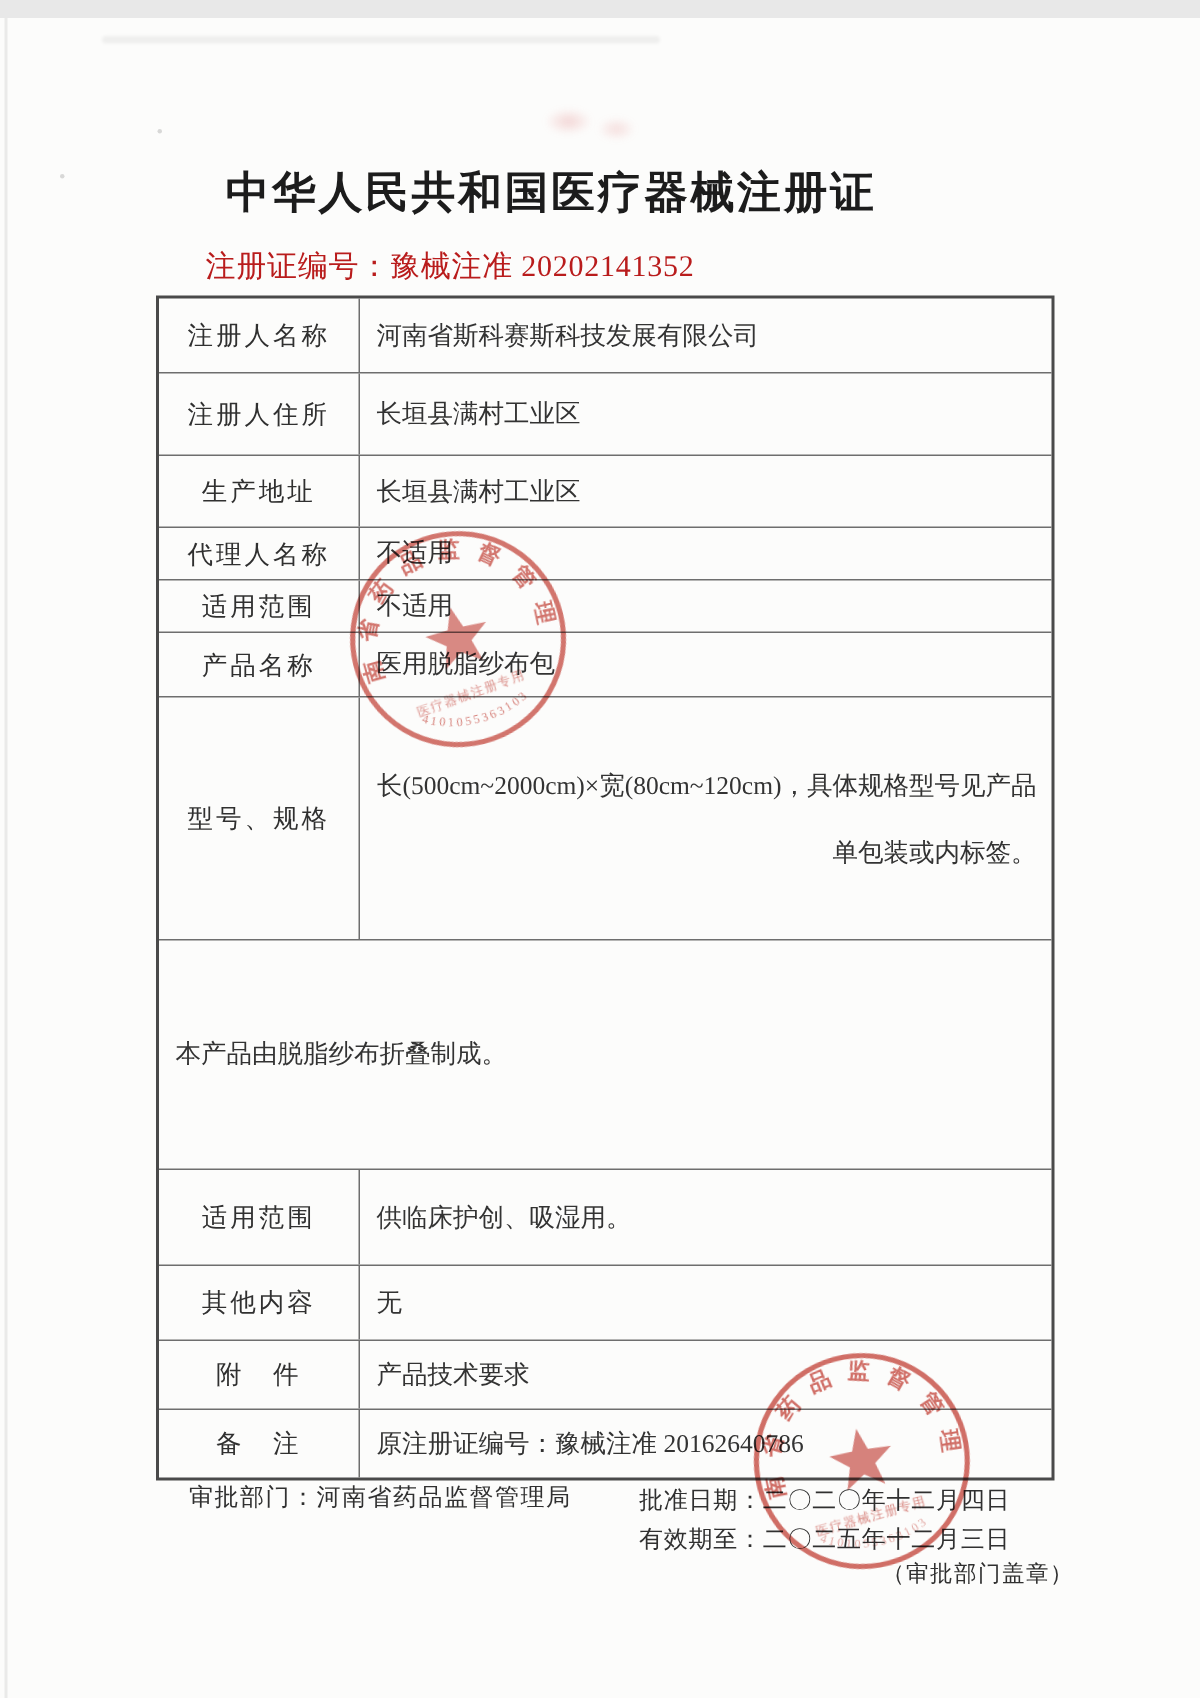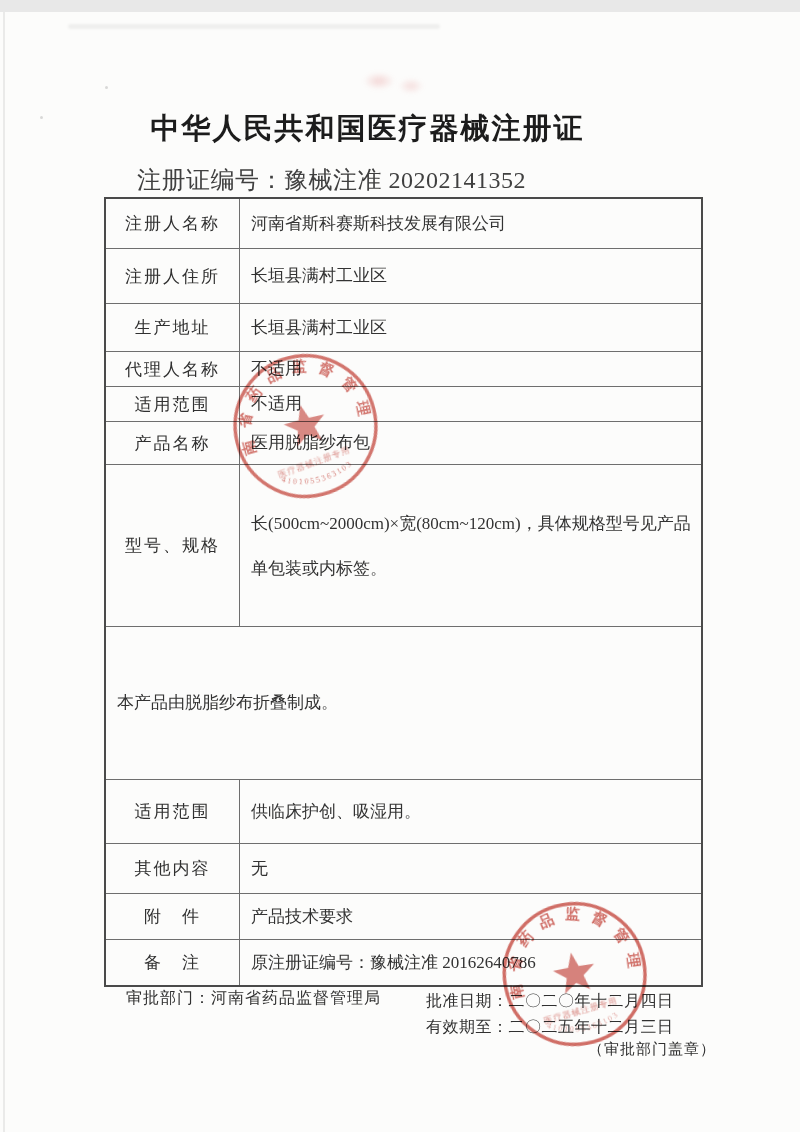--- a/index.html
+++ b/index.html
@@ -14,41 +14,41 @@
   .scan-top-band{position:absolute;left:68px;top:12px;width:372px;height:5px;background:rgba(0,0,0,.05);filter:blur(1px);border-radius:3px;}
   .speck{position:absolute;width:3px;height:3px;background:rgba(0,0,0,.14);border-radius:50%;}
   .smudge{position:absolute;border-radius:50%;filter:blur(2px);}
   .smudge.a{left:363px;top:60px;width:32px;height:18px;background:radial-gradient(rgba(224,118,118,.28),rgba(224,118,118,0) 70%);}
   .smudge.b{left:398px;top:66px;width:26px;height:16px;background:radial-gradient(rgba(224,118,118,.22),rgba(224,118,118,0) 70%);}
 
   .title{
     position:absolute;left:0;top:97px;width:735px;text-align:center;
     font-size:29px;font-weight:bold;letter-spacing:2px;color:#1c1c1c;
   }
-  .regline{position:absolute;left:137px;top:152px;font-size:24px;letter-spacing:.5px;color:#404040;}
+  .regline{position:absolute;left:137px;top:152px;font-size:20px;letter-spacing:.5px;color:#b91c1c;}
 
   .cert-table{
     position:absolute;left:104px;top:185px;width:599px;height:790px;
     border:2px solid #4a4a4a;box-sizing:border-box;
     display:flex;flex-direction:column;
   }
   .row{display:flex;border-bottom:1px solid #6e6e6e;box-sizing:border-box;}
   .row:last-child{border-bottom:none;}
   .r0{height:50px}.r1{height:55px}.r2{height:48px}.r3{height:35px}.r4{height:35px}.r5{height:43px}
   .r6{height:162px}.r7{height:153px}.r8{height:64px}.r9{height:46px}.r10{height:50px}.r11{flex:1}
   .lab{
     width:134px;box-sizing:border-box;border-right:1px solid #6e6e6e;
     display:flex;align-items:center;justify-content:center;
     font-size:17px;letter-spacing:2px;color:#303030;flex-shrink:0;
   }
   .val{
     flex:1;display:flex;align-items:center;padding:2px 10px 2px 11px;
     font-size:17px;color:#333;line-height:24px;
   }
-  .r6 .val{align-items:flex-start;padding-top:36px;line-height:45px;display:block;}
+  .r6 .val{align-items:flex-start;padding-top:36px;line-height:45px;display:block;text-align:right;}
 
   .footer-left{position:absolute;left:126px;top:976px;font-size:16px;letter-spacing:1px;color:#303030;}
   .footer-right{position:absolute;left:426px;top:976px;font-size:16px;letter-spacing:.5px;color:#303030;line-height:26px;}
   .seal-note{position:absolute;left:588px;top:1028px;font-size:15px;letter-spacing:1px;color:#303030;}
 
   .stamp{position:absolute;mix-blend-mode:multiply;filter:blur(.3px);}
   .stamp.mid{left:230px;top:338px;transform:rotate(-14deg);opacity:.78;}
   .stamp.bot{left:499px;top:886px;transform:rotate(-10deg);opacity:.82;}
   .stamp svg text{fill:#c94f46;}
 </style>

